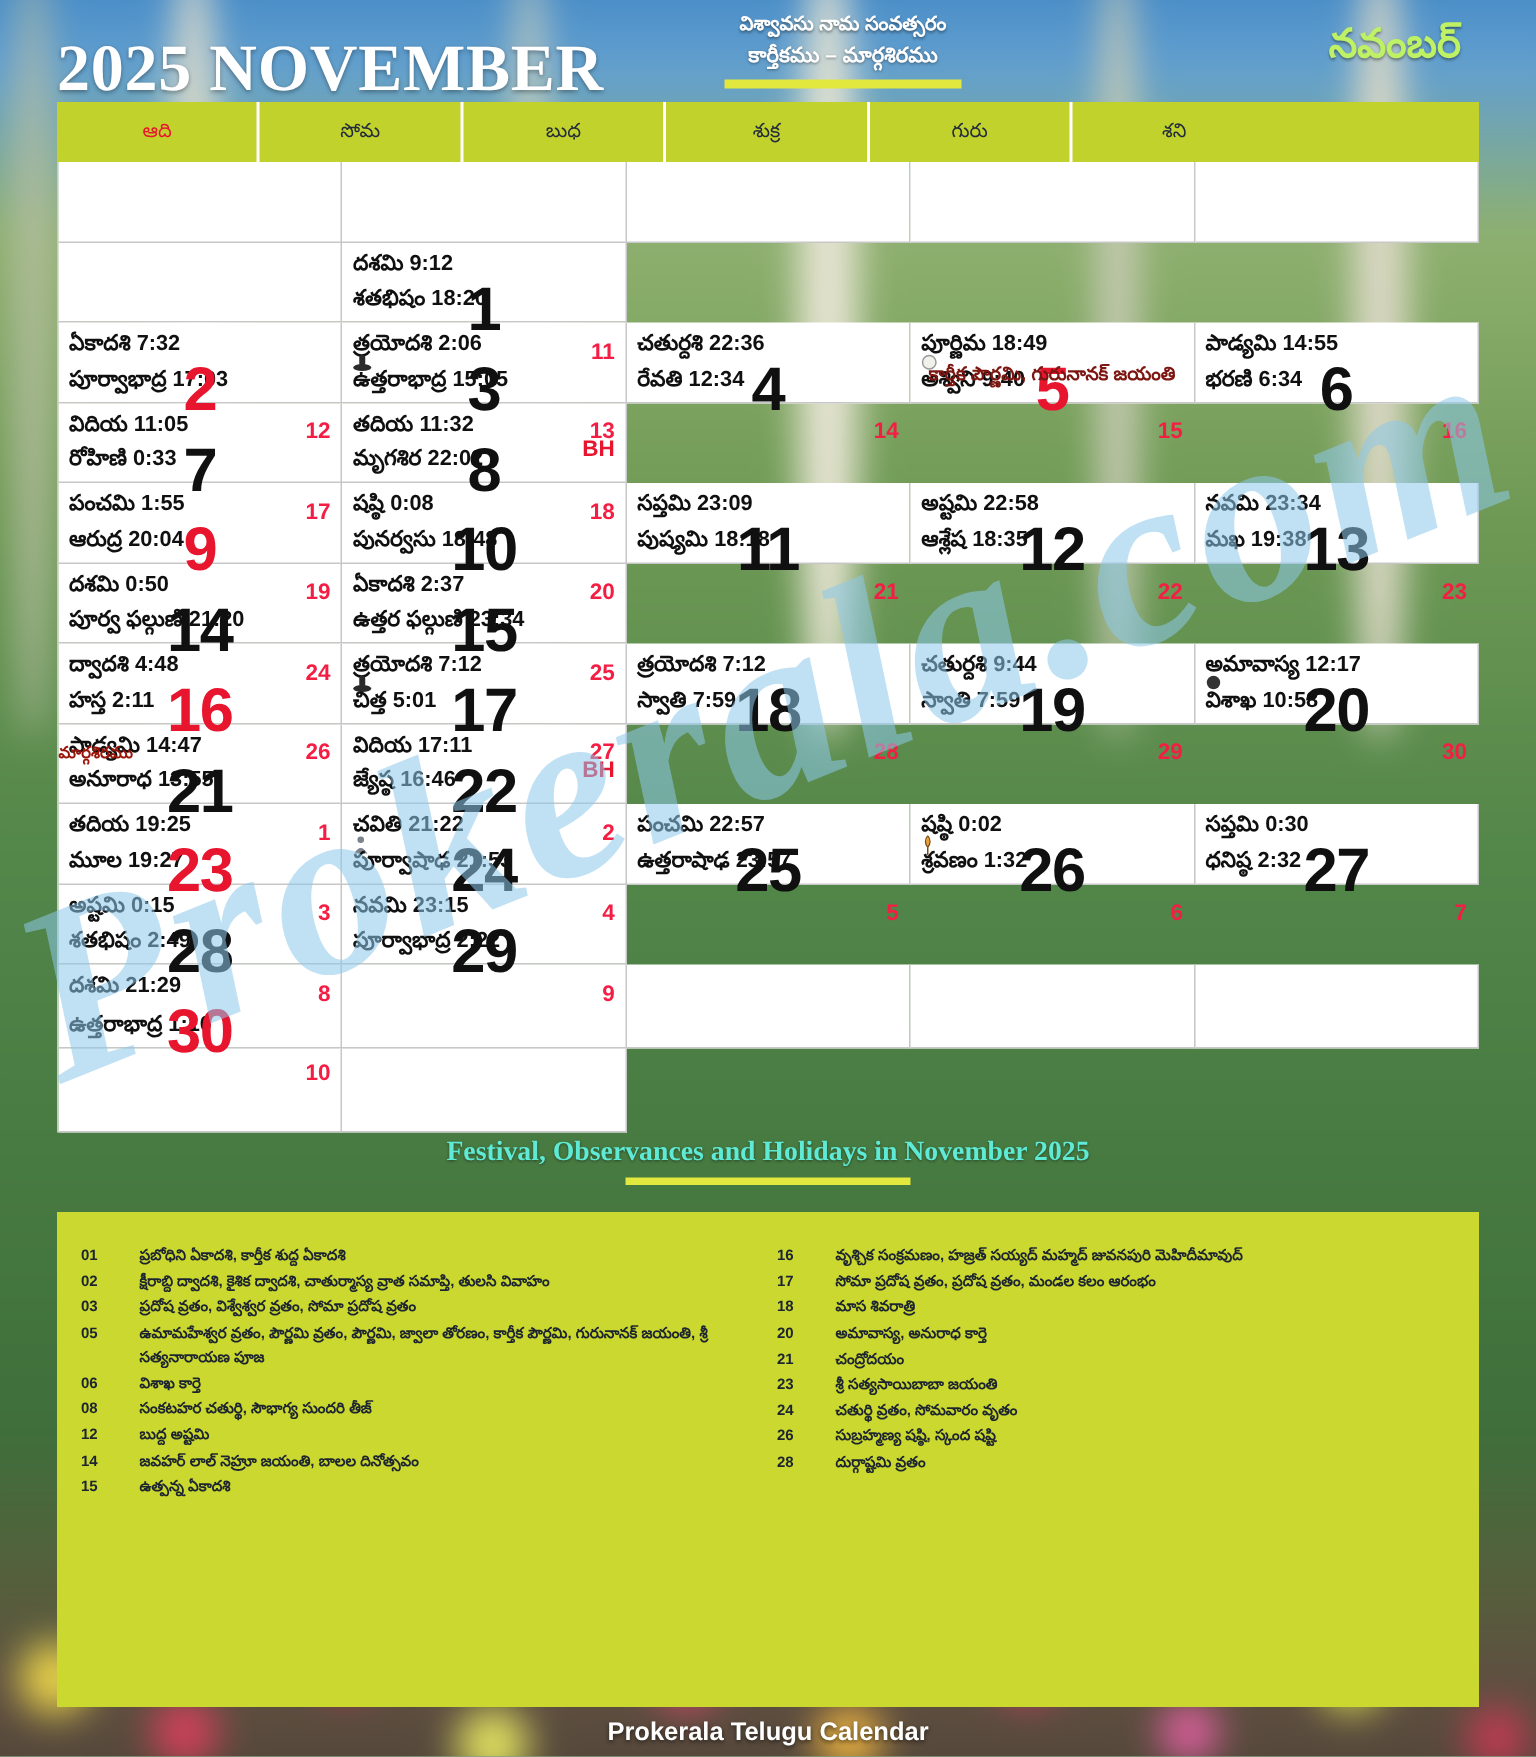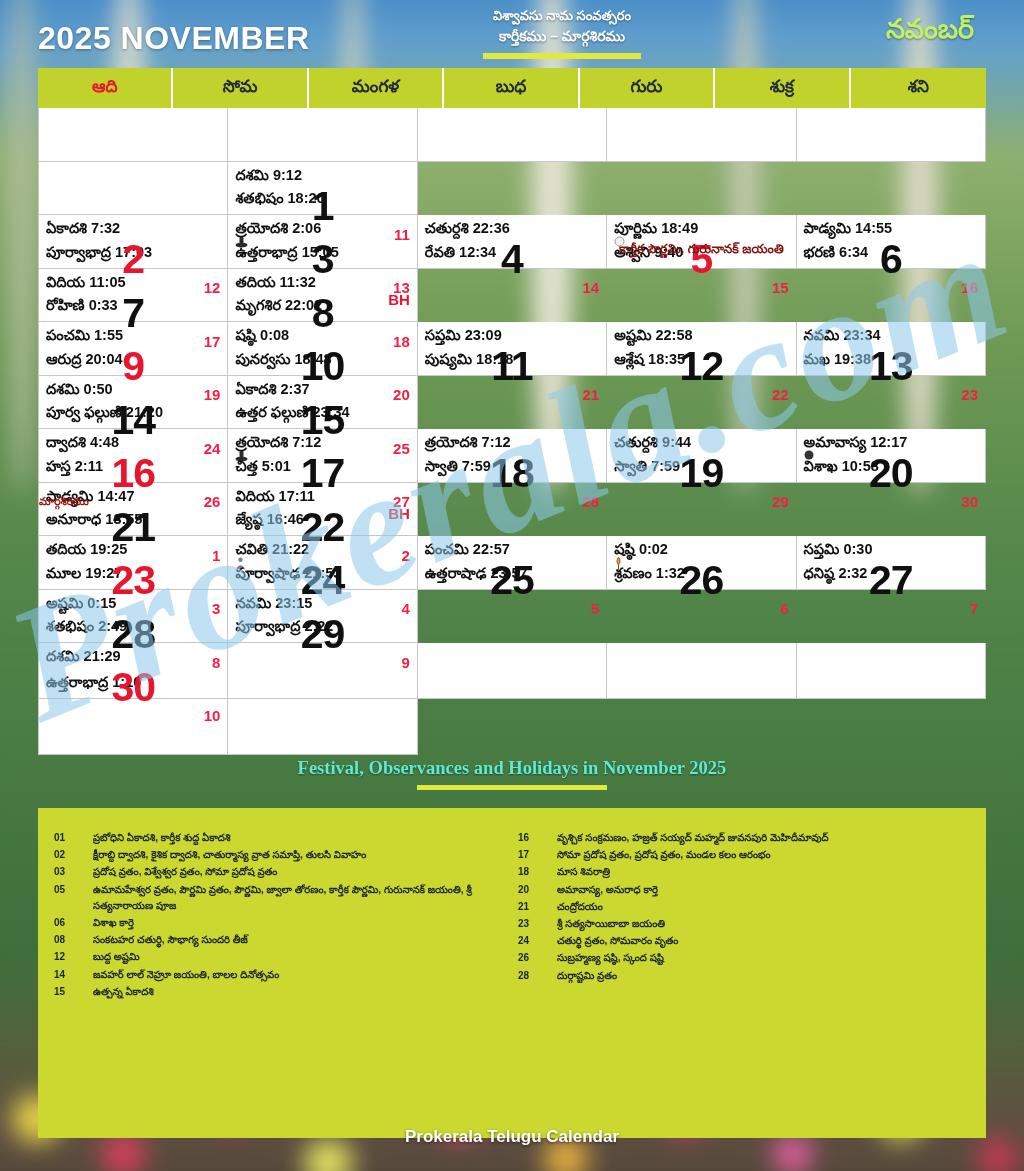--- a/index.html
+++ b/index.html
@@ -26,37 +26,37 @@
       radial-gradient(circle at 33% 82%, #e0e060 0 18px, transparent 30px),
       radial-gradient(circle at 45% 60%, #d84a6a 0 15px, transparent 26px),
       radial-gradient(circle at 55% 80%, #e8b040 0 16px, transparent 28px),
       radial-gradient(circle at 66% 58%, #c84060 0 15px, transparent 26px),
       radial-gradient(circle at 76% 78%, #e060a0 0 14px, transparent 25px),
       radial-gradient(circle at 86% 60%, #d0d050 0 17px, transparent 28px),
       radial-gradient(circle at 95% 80%, #c23a54 0 15px, transparent 26px); }
 
   
   .header { position:absolute; top:0; left:0; width:100%; height:68px; z-index:2; }
-  .h-title { position:absolute; left:38px; top:20px; font-family:Liberation Sans, sans-serif;
-    font-size:32px; font-weight:bold; color:#fff; letter-spacing:.5px;
+  .h-title { position:absolute; left:38px; top:20px; font-family:Liberation Serif, serif;
+    font-size:44px; font-weight:bold; color:#fff; letter-spacing:.5px;
     text-shadow:0 1px 3px rgba(0,0,0,.35); white-space:nowrap; }
   .h-center { position:absolute; left:437px; top:8px; width:250px; text-align:center; color:#fff;
     text-shadow:0 1px 2px rgba(0,0,0,.4); }
   .h-year  { font-size:13px; font-weight:bold; }
   .h-masam { font-size:14px; font-weight:bold; margin-top:2px; }
   .h-underline { width:158px; height:6px; background:var(--underline,#e3e83e); margin:5px auto 0; }
   .h-month { position:absolute; right:50px; top:14px; font-size:27px; font-weight:bold; color:#bef264;
     text-shadow:0 1px 2px rgba(0,0,0,.4); }
 
   
   .calendar { position:absolute; left:38px; top:68px; width:948px; z-index:1; }
   .weekday-row { display:grid; grid-template-columns:repeat(7,1fr); height:40px;
     background:var(--green,#c2d22c); }
-  .weekday { display:flex; align-items:center; justify-content:center; font-size:17px;
-    font-weight:bold; color:var(--navy,#222b3a); border-right:2px solid #fff; }
+  .weekday { display:flex; align-items:center; justify-content:center; font-size:13px;
+    font-weight:normal; color:var(--navy,#222b3a); border-right:2px solid #fff; }
   .weekday:last-child { border-right:none; }
   .weekday.sun { color:var(--red,#e30517); }
   .grid { border-left:1px solid #c7c7c7; }
   .week { display:grid; grid-template-columns:repeat(5,1fr); height:107px; }
   .week:last-child { height:112px; }
   .cell { position:relative; border-right:1px solid #c7c7c7; border-bottom:1px solid #c7c7c7;
     background:#fff; }
   .tithi { position:absolute; top:5px; left:7px; font-size:14.5px; font-weight:bold;
     color:#101010; white-space:nowrap; }
   .daynum { position:absolute; left:0; right:0; top:24px; text-align:center; font-size:41px;
@@ -89,21 +89,21 @@
     background:#cbd82f; z-index:2; }
   .fest-col { position:absolute; top:22px; }
   .fest-col.left  { left:16px;  width:450px; }
   .fest-col.right { left:480px; width:456px; }
   .f-item { display:flex; margin-bottom:1px; font-size:10px; font-weight:bold;
     color:#1c2430; line-height:1.62; }
   .f-day  { width:26px; flex:none; margin-right:13px; }
   .f-text { flex:1; }
 
   
-  .footer { position:absolute; left:0; bottom:18px; width:100%; height:33px; z-index:3;
+  .footer { position:absolute; left:0; bottom:0; width:100%; height:33px; z-index:3;
     display:flex; align-items:center; justify-content:center; color:#fff; font-weight:bold;
     font-size:17px; text-shadow:0 1px 3px rgba(0,0,0,.55); }
 </style>
 </head>
 <body>
 
 <div class="page">
 
   <div class="bg">
     <div class="bg-base"></div>
@@ -123,24 +123,23 @@
       <div class="h-masam">కార్తీకము – మార్గశిరము</div>
       <div class="h-underline"></div>
     </div>
     <div class="h-month">నవంబర్</div>
   </div>
 
   <div class="calendar">
     <div class="weekday-row" id="weekday-row">
         <div class="weekday sun">ఆది</div>
         <div class="weekday">సోమ</div>
-        <div class="weekday">మంగళ</div>
         <div class="weekday">బుధ</div>
+        <div class="weekday">శుక్ర</div>
         <div class="weekday">గురు</div>
-        <div class="weekday">శుక్ర</div>
         <div class="weekday">శని</div>
       </div>
     <div class="grid" id="grid">
         <div class="week">
           <div class="cell"></div>
           <div class="cell"></div>
           <div class="cell"></div>
           <div class="cell"></div>
           <div class="cell"></div>
           <div class="cell"></div>

